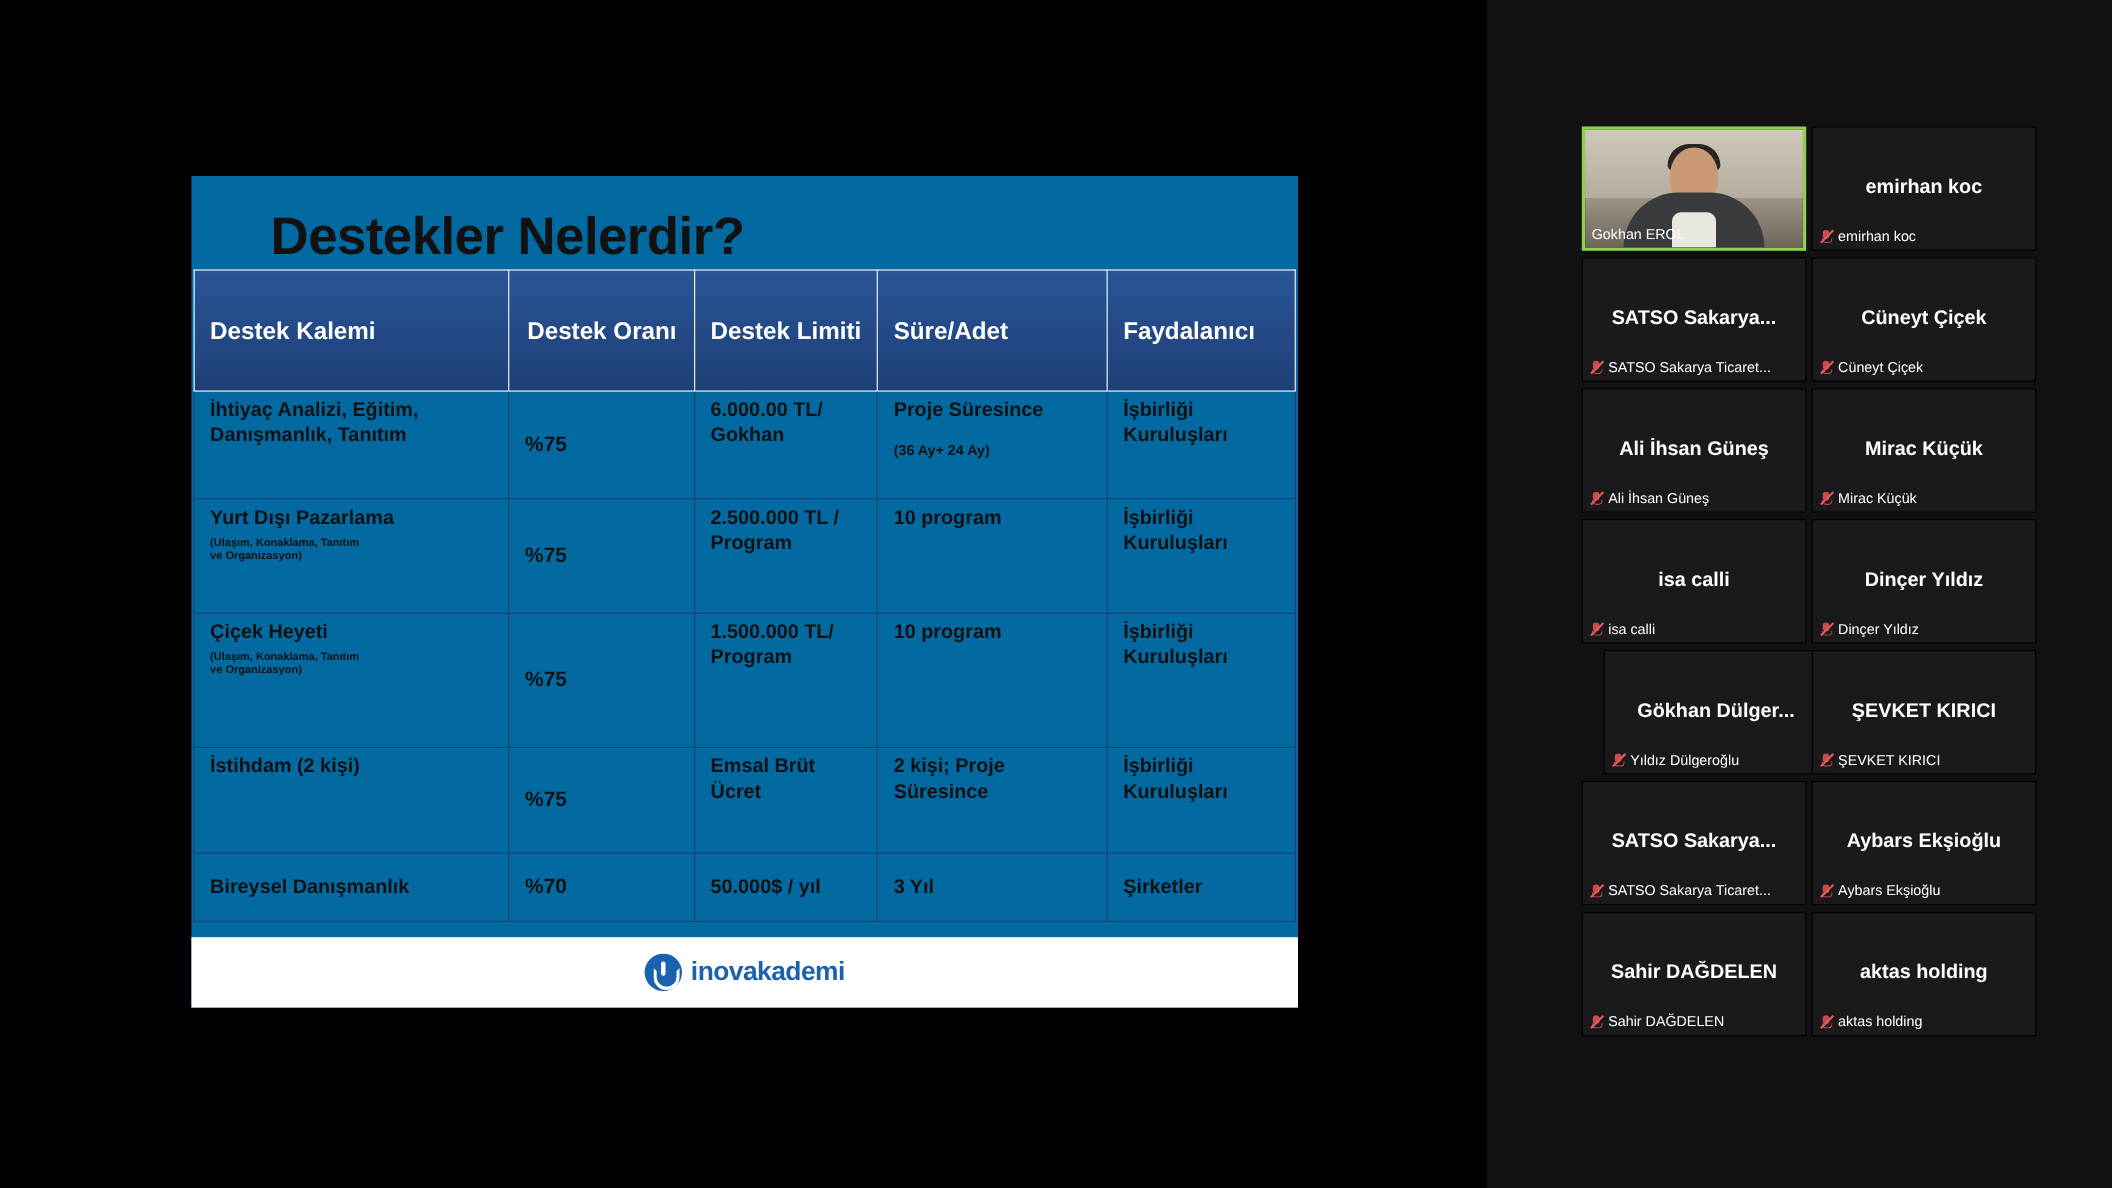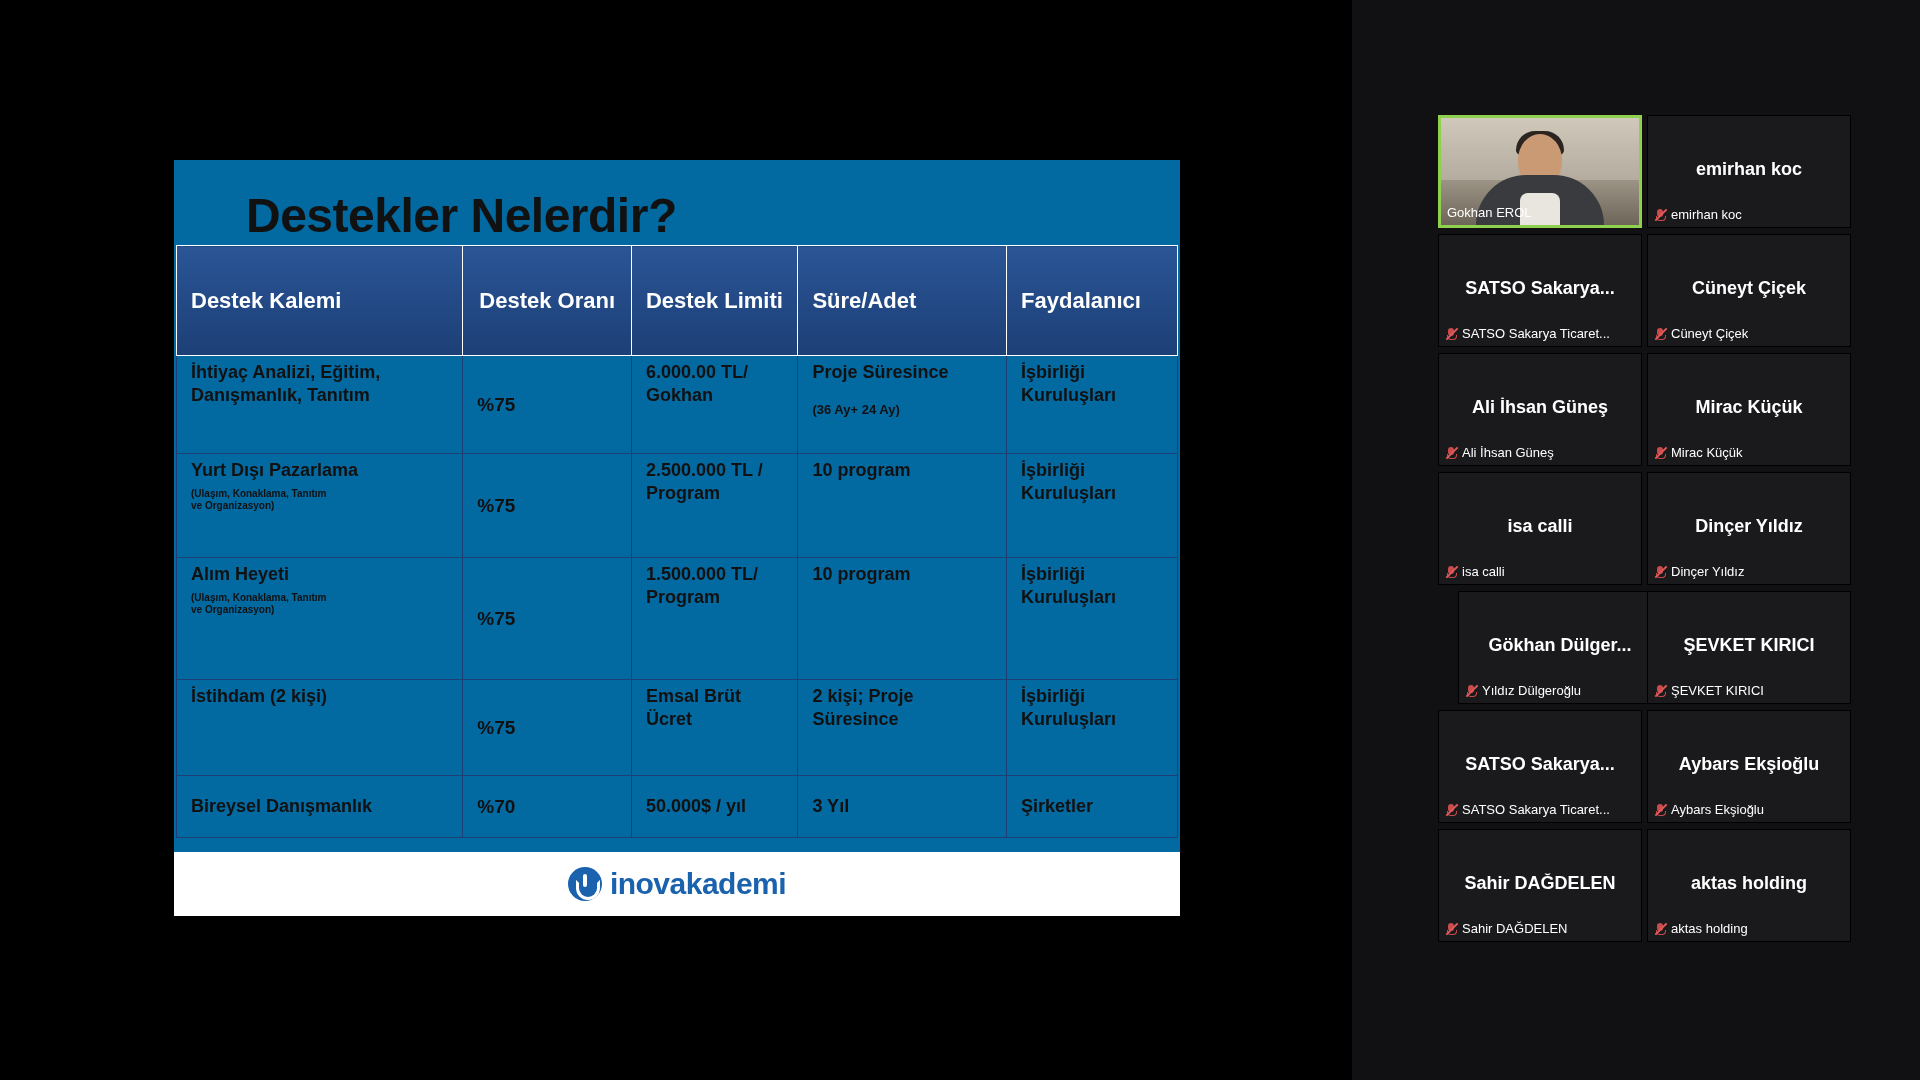--- a/index.html
+++ b/index.html
@@ -166,21 +166,21 @@
     position: absolute;
     left: 8px;
     top: 13px;
     width: 18px;
     height: 14px;
     border: 3px solid #ffffff;
     border-top-color: transparent;
     border-radius: 0 0 12px 12px;
   }
   .logo-text {
-    font-size: 30px;
+    font-size: 24px;
     color: #1a62ad;
     font-weight: bold;
     letter-spacing: -0.5px;
   }
 
   
   .gallery {
     position: absolute;
     left: 1438px;
     top: 115px;
@@ -378,21 +378,21 @@
               <td>
                 <span class="val">10 program</span>
               </td>
               <td>
                 <span class="val">İşbirliği Kuruluşları</span>
               </td>
             </tr>
 
             <tr style="height:122px">
               <td>
-                <span class="cell-main">Alım Heyeti</span>
+                <span class="cell-main">Çiçek Heyeti</span>
                 <span class="cell-sub">(Ulaşım, Konaklama, Tanıtım</span>
                 <span class="cell-sub" style="margin-top:0">  ve Organizasyon)</span>
               </td>
               <td class="center">%75</td>
               <td>
                 <span class="val">1.500.000 TL/ Program</span>
               </td>
               <td>
                 <span class="val">10 program</span>
               </td>

